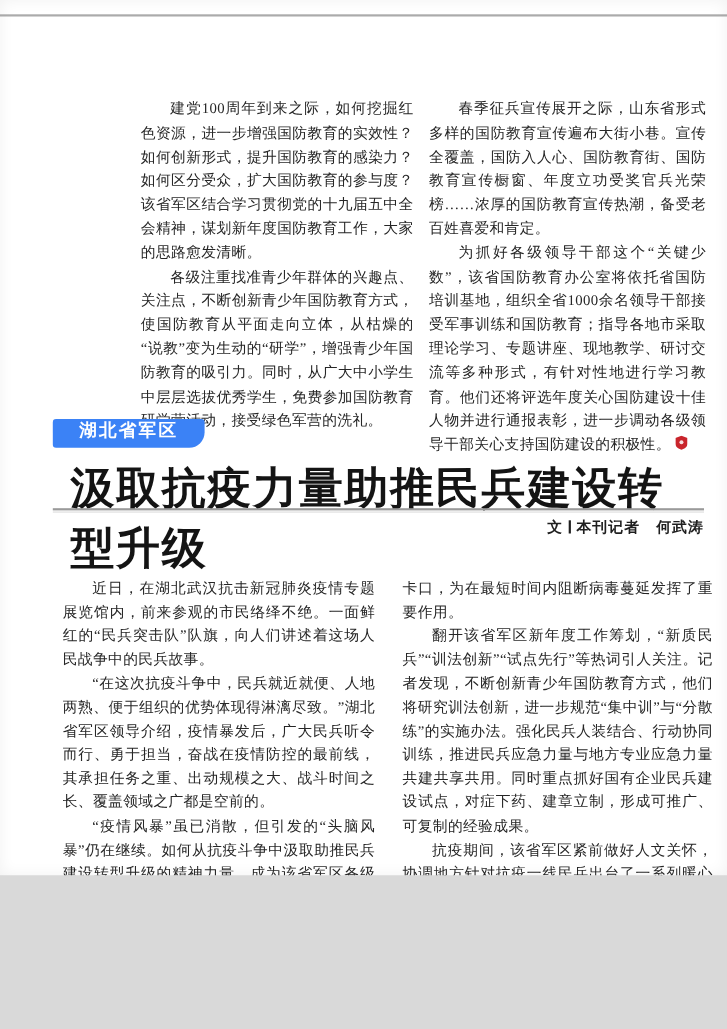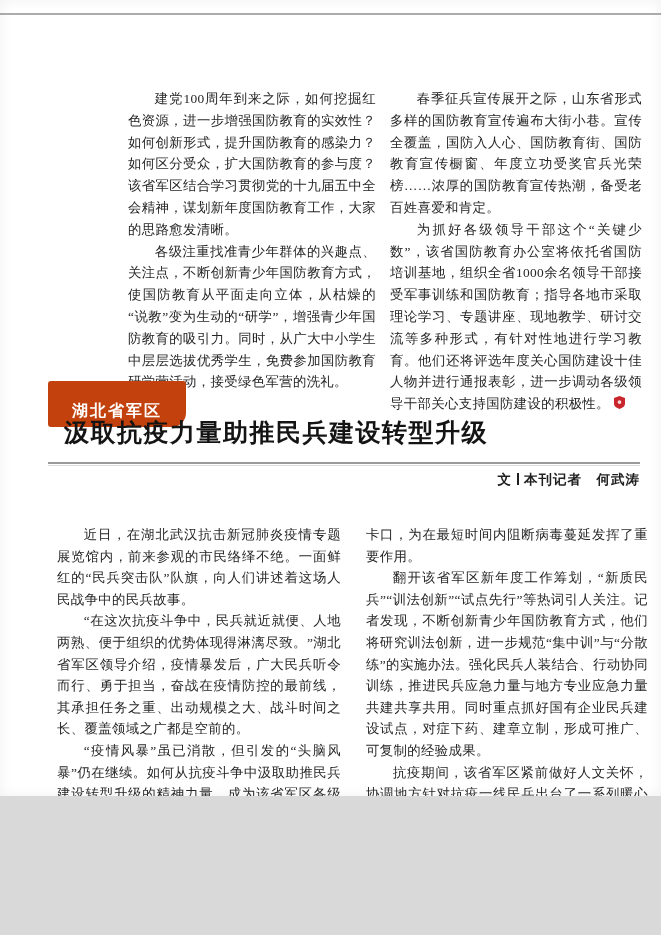--- a/index.html
+++ b/index.html
@@ -27,31 +27,31 @@
   
   .article-tail{
     position:absolute;left:128px;top:88px;width:514px;
     display:flex;gap:14px;
   }
   .article-tail .col-l{width:248px;}
   .article-tail .col-r{width:252px;justify-content:center;}
   
   .section-tag{
     position:absolute;left:48px;top:381px;
-    background:#c2410c;color:#ffffff;
+    background:#3b82f6;color:#ffffff;
     font-family:"Liberation Sans","DejaVu Sans",sans-serif;
     font-weight:bold;font-size:16px;letter-spacing:2px;
-    padding:20px 24px 5px 24px;
+    padding:0 24px 5px 24px;
     border-radius:3px 3px 14px 3px;
   }
   
   .headline{
     position:absolute;left:64px;top:416px;width:580px;
     font-family:"Liberation Sans","DejaVu Sans",sans-serif;
-    font-weight:bold;font-size:25px;letter-spacing:1.5px;
+    font-weight:bold;font-size:40px;letter-spacing:1.5px;
     color:#141414;margin:0;
   }
   
   .head-rule{
     position:absolute;left:48px;top:462px;width:592px;height:4px;
     border-top:2px solid #9a9a9a;border-bottom:1px solid #dcdcdc;
     box-sizing:border-box;
   }
   .byline{
     position:absolute;left:48px;top:471px;width:592px;

